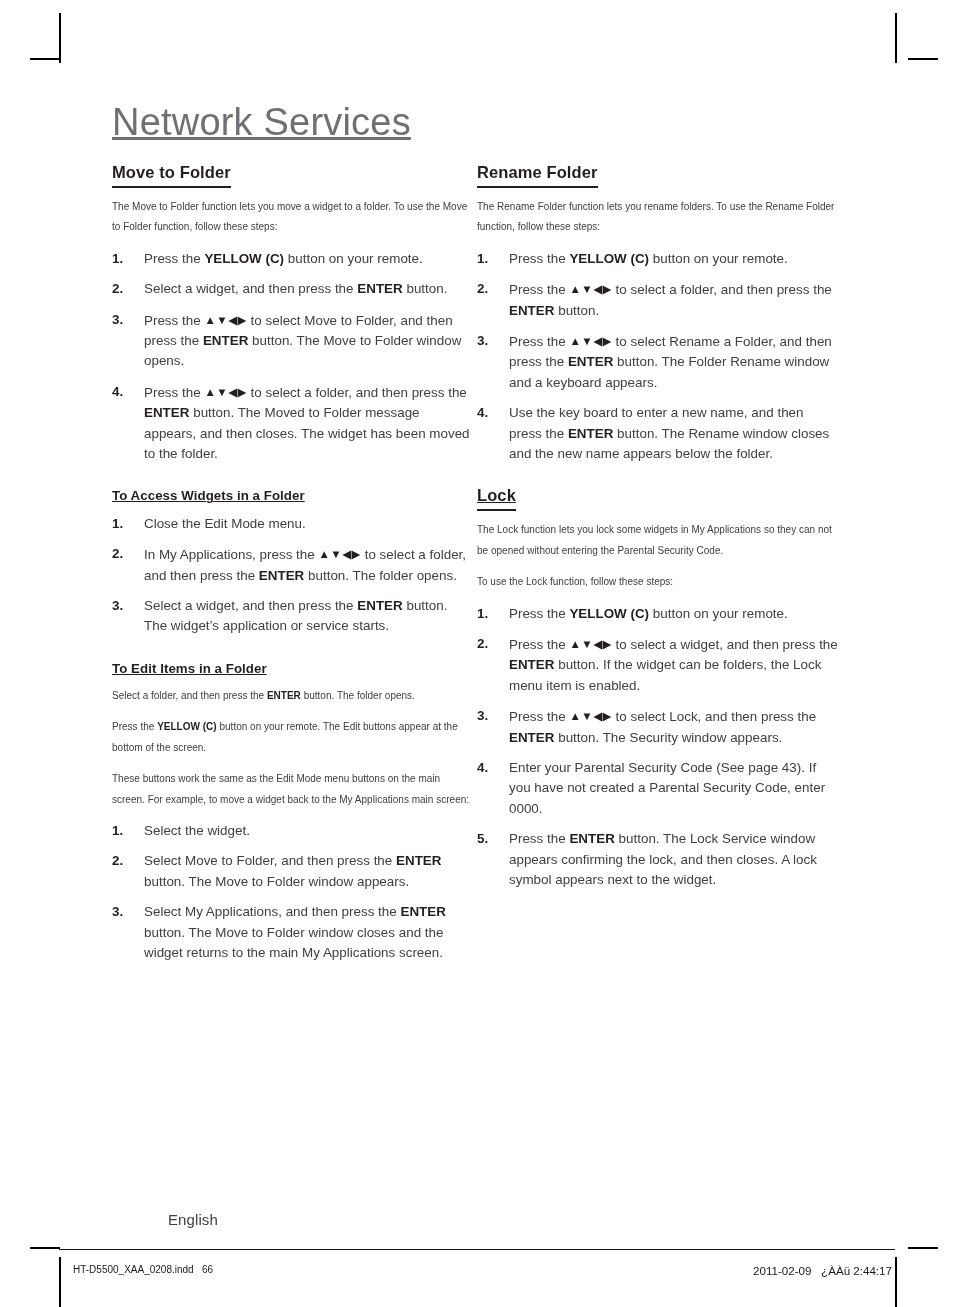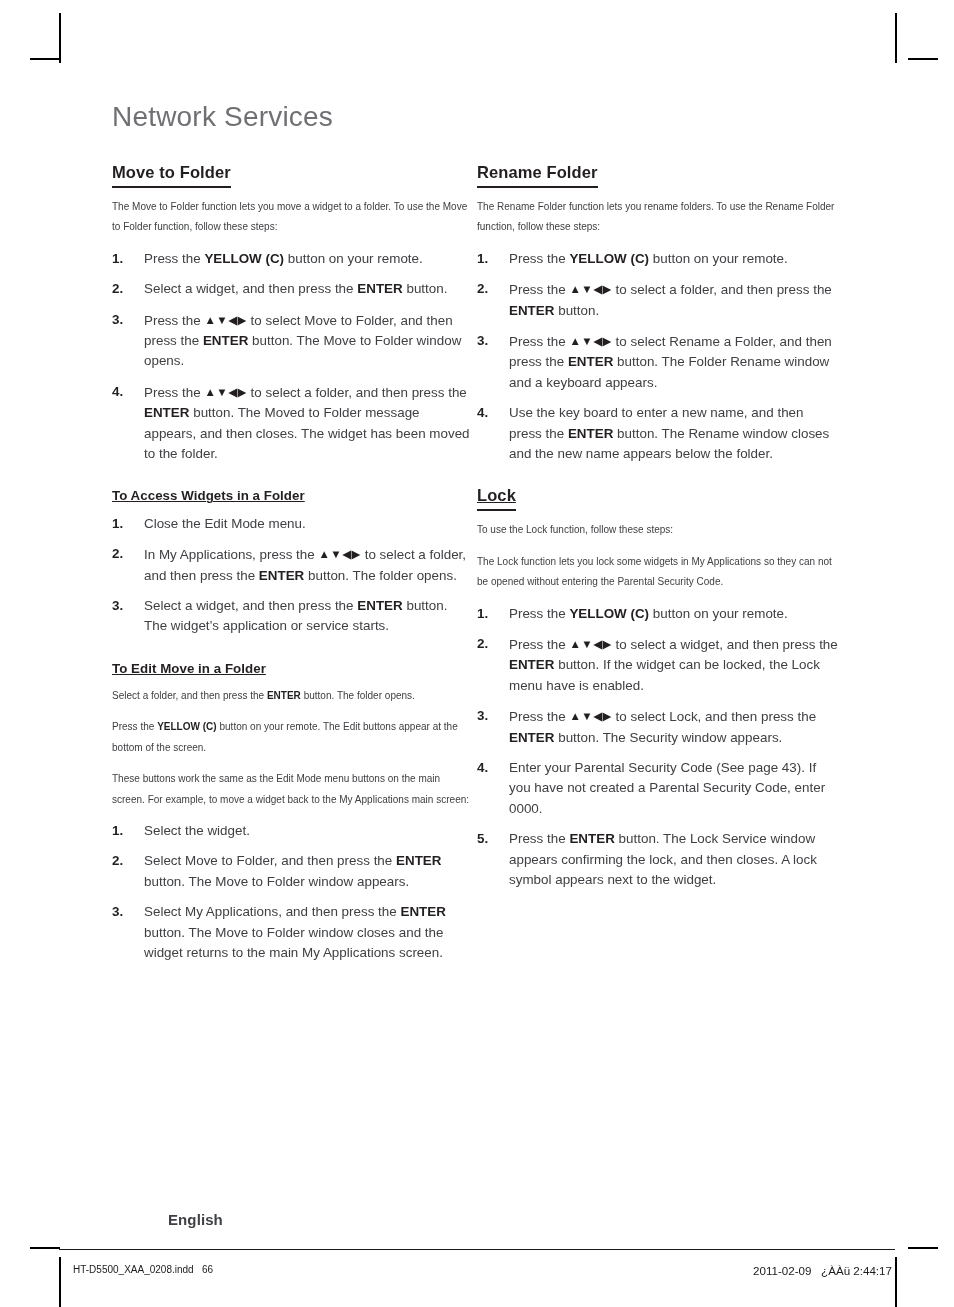--- a/index.html
+++ b/index.html
@@ -38,26 +38,27 @@
     position: absolute;
     left: 0; top: 0;
     width: 954px;
     height: 1307px;
   }
 
   .doc-title {
     position: absolute;
     left: 112px;
     top: 103px;
-    font-size: 28px;
+    font-size: 38px;
     font-weight: 100;
     letter-spacing: 0.2px;
     color: #6f7073;
     line-height: 1.0;
     white-space: nowrap;
+    text-decoration: underline;
     -webkit-text-stroke: 0px;
   }
 
   .columns {
     position: absolute;
     left: 0;
     top: 163px;
     width: 954px;
     display: flex;
     gap: 0;
@@ -139,21 +140,20 @@
   }
 
   
   .lang {
     position: absolute;
     left: 168px;
     top: 1211px;
     font-size: 15px;
     color: #3f4043;
     letter-spacing: 0.1px;
-    font-weight: bold;
   }
   .footrule {
     position: absolute;
     left: 59px;
     top: 1249px;
     width: 836px;
     height: 1.2px;
     background: #1a1a1a;
   }
   .foot-left {
@@ -205,21 +205,21 @@
         </ol>
 
       <div class="h-sub gap-before-sub">To Access Widgets in a Folder</div>
 
       <ol class="steps steps-block">
           <li><span class="num">1.</span><span>Close the Edit Mode menu.</span></li>
           <li><span class="num">2.</span><span>In My Applications, press the </span><span class="arrows">▲▼◀▶</span><span> to select a folder, and then press the </span><span class="b">ENTER</span><span> button. The folder opens.</span></li>
           <li><span class="num">3.</span><span>Select a widget, and then press the </span><span class="b">ENTER</span><span> button. The widget’s application or service starts.</span></li>
         </ol>
 
-      <div class="h-sub gap-before-sub">To Edit Move in a Folder</div>
+      <div class="h-sub gap-before-sub">To Edit Items in a Folder</div>
 
       <div>
           <p class="para"><span>Select a folder, and then press the </span><span class="b">ENTER</span><span> button. The folder opens.</span></p>
           <p class="para"><span>Press the </span><span class="b">YELLOW (C)</span><span> button on your remote. The Edit buttons appear at the bottom of the screen.</span></p>
           <p class="para"><span>These buttons work the same as the Edit Mode menu buttons on the main screen. For example, to move a widget back to the My Applications main screen:</span></p>
         </div>
 
       <ol class="steps">
           <li><span class="num">1.</span><span>Select the widget.</span></li>
           <li><span class="num">2.</span><span>Select Move to Folder, and then press the </span><span class="b">ENTER</span><span> button. The Move to Folder window appears.</span></li>
@@ -235,27 +235,27 @@
 
       <ol class="steps steps-block">
           <li><span class="num">1.</span><span>Press the </span><span class="b">YELLOW (C)</span><span> button on your remote.</span></li>
           <li><span class="num">2.</span><span>Press the </span><span class="arrows">▲▼◀▶</span><span> to select a folder, and then press the </span><span class="b">ENTER</span><span> button.</span></li>
           <li><span class="num">3.</span><span>Press the </span><span class="arrows">▲▼◀▶</span><span> to select Rename a Folder, and then press the </span><span class="b">ENTER</span><span> button. The Folder Rename window and a keyboard appears.</span></li>
           <li><span class="num">4.</span><span>Use the key board to enter a new name, and then press the </span><span class="b">ENTER</span><span> button. The Rename window closes and the new name appears below the folder.</span></li>
         </ol>
 
       <div class="h-section gap-before-section">Lock</div>
 
+      <p class="para">The Lock function lets you lock some widgets in My Applications so they can not be opened without entering the Parental Security Code.</p>
+
       <p class="para">To use the Lock function, follow these steps:</p>
-
-      <p class="para">The Lock function lets you lock some widgets in My Applications so they can not be opened without entering the Parental Security Code.</p>
 
       <ol class="steps">
           <li><span class="num">1.</span><span>Press the </span><span class="b">YELLOW (C)</span><span> button on your remote.</span></li>
-          <li><span class="num">2.</span><span>Press the </span><span class="arrows">▲▼◀▶</span><span> to select a widget, and then press the </span><span class="b">ENTER</span><span> button. If the widget can be locked, the Lock menu have is enabled.</span></li>
+          <li><span class="num">2.</span><span>Press the </span><span class="arrows">▲▼◀▶</span><span> to select a widget, and then press the </span><span class="b">ENTER</span><span> button. If the widget can be folders, the Lock menu item is enabled.</span></li>
           <li><span class="num">3.</span><span>Press the </span><span class="arrows">▲▼◀▶</span><span> to select Lock, and then press the </span><span class="b">ENTER</span><span> button. The Security window appears.</span></li>
           <li><span class="num">4.</span><span>Enter your Parental Security Code (See page 43). If you have not created a Parental Security Code, enter 0000.</span></li>
           <li><span class="num">5.</span><span>Press the </span><span class="b">ENTER</span><span> button. The Lock Service window appears confirming the lock, and then closes. A lock symbol appears next to the widget.</span></li>
         </ol>
     </div>
   </div>
 
   <div class="lang">English</div>
   <div class="footrule"></div>
   <div class="foot-left">HT-D5500_XAA_0208.indd   66</div>

